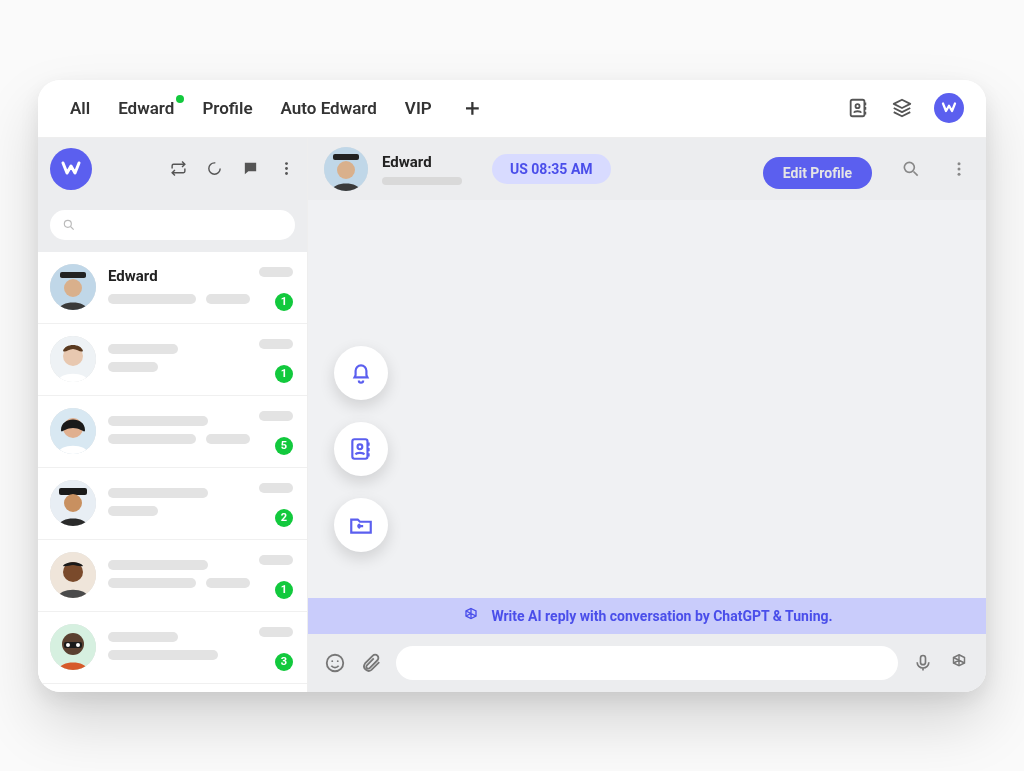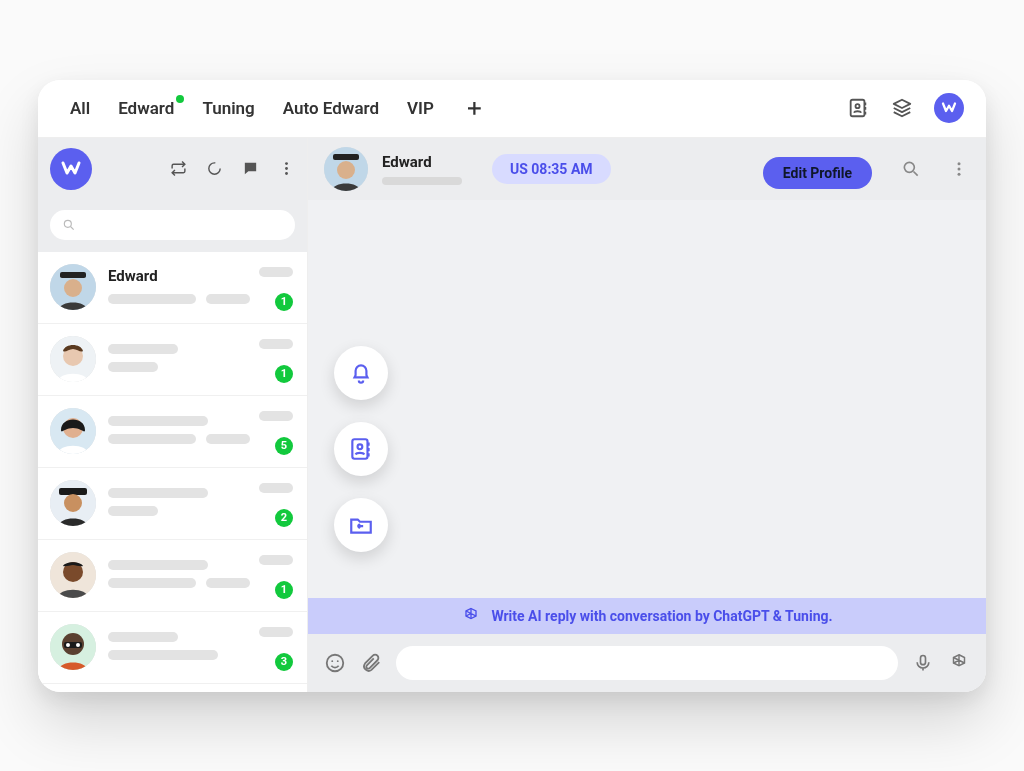--- a/index.html
+++ b/index.html
@@ -238,21 +238,21 @@
     background: #d8dbff;
     color: #4a4eea;
     font-weight: 700;
     font-size: 14px;
     padding: 7px 18px;
     border-radius: 18px;
   }
   .edit-btn {
     margin-left: auto;
     background: #5b5fef;
-    color: #0f172a;
+    color: #e5e5e5;
     font-weight: 700;
     font-size: 14px;
     padding: 8px 20px;
     border-radius: 18px;
     cursor: pointer;
     margin-top: 8px;
   }
   .hicon {
     width: 22px; height: 22px;
     color: #888;
@@ -330,21 +330,21 @@
 
 <div class="window">
 
   <div class="topnav">
     <div class="tabs">
       <div class="tab">All</div>
       <div class="tab">
         <span>Edward</span>
         <span class="dot"></span>
       </div>
-      <div class="tab">Tuning</div>
+      <div class="tab">Profile</div>
       <div class="tab">Auto Edward</div>
       <div class="tab">VIP</div>
       <div class="top-plus">
         <svg viewBox="0 0 24 24" width="18" height="18">
             <path d="M11 4h3v7h7v3h-7v7h-3v-7H4v-3h7z" fill="currentColor"></path>
           </svg>
       </div>
     </div>
     <div class="topnav-right">
       <div class="topicon">

